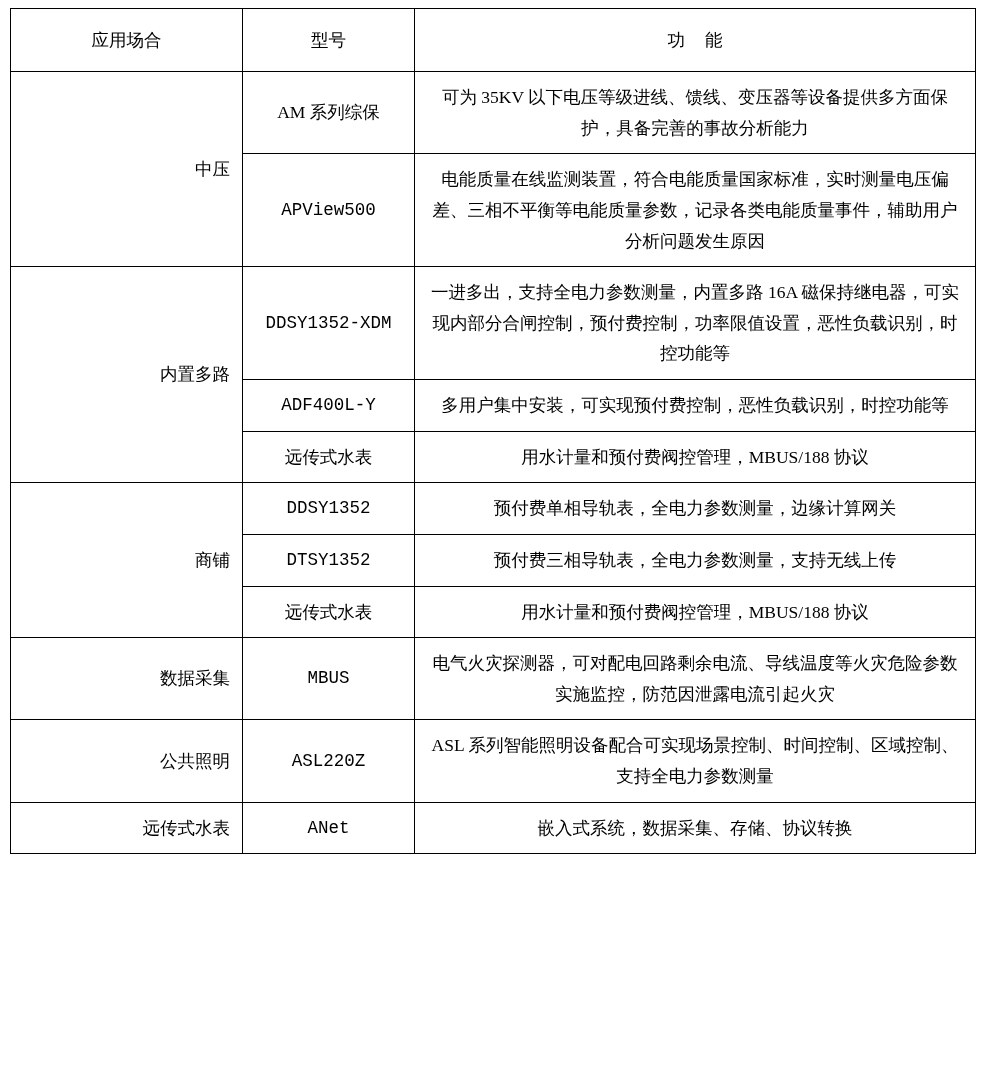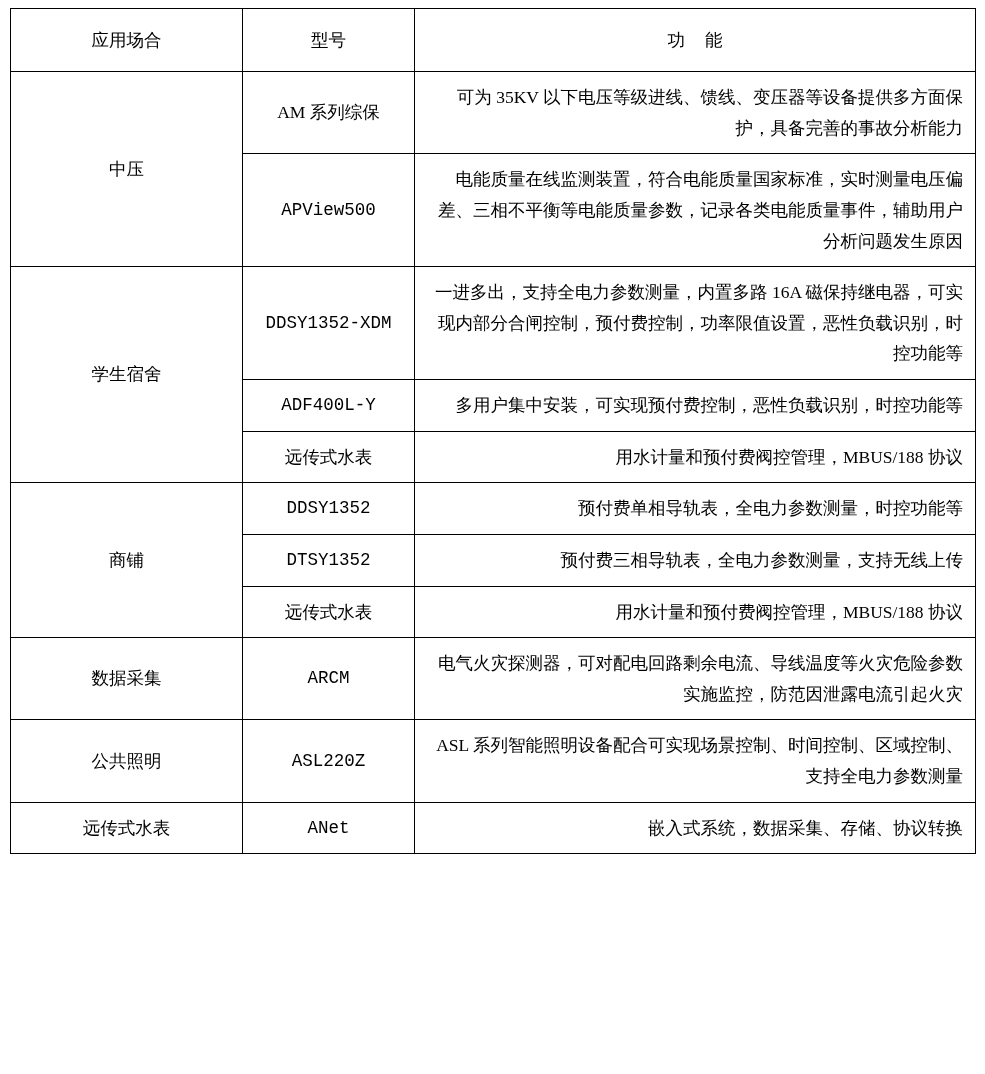--- a/index.html
+++ b/index.html
@@ -37,33 +37,33 @@
   .hdr td {
     text-align: center;
     height: 42px;
     padding: 8px 10px;
   }
   .hdr .func {
     letter-spacing: 0.45em;
     text-indent: 0.45em;
   }
   .scene {
-    text-align: center;
+    text-align: right;
   }
   .model {
     text-align: center;
     font-family: "Liberation Mono", "DejaVu Sans Mono", monospace;
     font-size: 17px;
   }
   .model.cjk {
     font-family: "Liberation Serif", "DejaVu Serif", serif;
     font-size: 17.5px;
   }
   .func-cell {
-    text-align: right;
+    text-align: center;
     padding: 12px 14px;
   }
   .underline-wavy {
     text-decoration-style: wavy;
     text-decoration-color: #d04040;
     text-decoration-thickness: 1px;
   }
 </style>
 </head>
 <body>
@@ -86,50 +86,50 @@
         <td class="scene" rowspan="2">中压</td>
         <td class="model cjk">AM 系列综保</td>
         <td class="func-cell">可为 35KV 以下电压等级进线、馈线、变压器等设备提供多方面保护，具备完善的事故分析能力</td>
       </tr>
       <tr>
         <td class="model">APView500</td>
         <td class="func-cell">电能质量在线监测装置，符合电能质量国家标准，实时测量电压偏差、三相不平衡等电能质量参数，记录各类电能质量事件，辅助用户分析问题发生原因</td>
       </tr>
 
       <tr>
-        <td class="scene" rowspan="3">学生宿舍</td>
+        <td class="scene" rowspan="3">内置多路</td>
         <td class="model">DDSY1352-XDM</td>
         <td class="func-cell">一进多出，支持全电力参数测量，内置多路 16A 磁保持继电器，可实现内部分合闸控制，预付费控制，功率限值设置，恶性负载识别，时控功能等</td>
       </tr>
       <tr>
         <td class="model">ADF400L-Y</td>
         <td class="func-cell">多用户集中安装，可实现预付费控制，恶性负载识别，时控功能等</td>
       </tr>
       <tr>
         <td class="model cjk">远传式水表</td>
         <td class="func-cell">用水计量和预付费阀控管理，MBUS/188 协议</td>
       </tr>
 
       <tr>
         <td class="scene" rowspan="3">商铺</td>
         <td class="model">DDSY1352</td>
-        <td class="func-cell">预付费单相导轨表，全电力参数测量，时控功能等</td>
+        <td class="func-cell">预付费单相导轨表，全电力参数测量，边缘计算网关</td>
       </tr>
       <tr>
         <td class="model">DTSY1352</td>
         <td class="func-cell">预付费三相导轨表，全电力参数测量，支持无线上传</td>
       </tr>
       <tr>
         <td class="model cjk">远传式水表</td>
         <td class="func-cell">用水计量和预付费阀控管理，MBUS/188 协议</td>
       </tr>
 
       <tr>
         <td class="scene">数据采集</td>
-        <td class="model">ARCM</td>
+        <td class="model">MBUS</td>
         <td class="func-cell">电气火灾探测器，可对配电回路剩余电流、导线温度等火灾危险参数实施监控，防范因泄露电流引起火灾</td>
       </tr>
 
       <tr>
         <td class="scene">公共照明</td>
         <td class="model">ASL220Z</td>
         <td class="func-cell">ASL 系列智能照明设备配合可实现场景控制、时间控制、区域控制、支持全电力参数测量</td>
       </tr>
 
       <tr>

